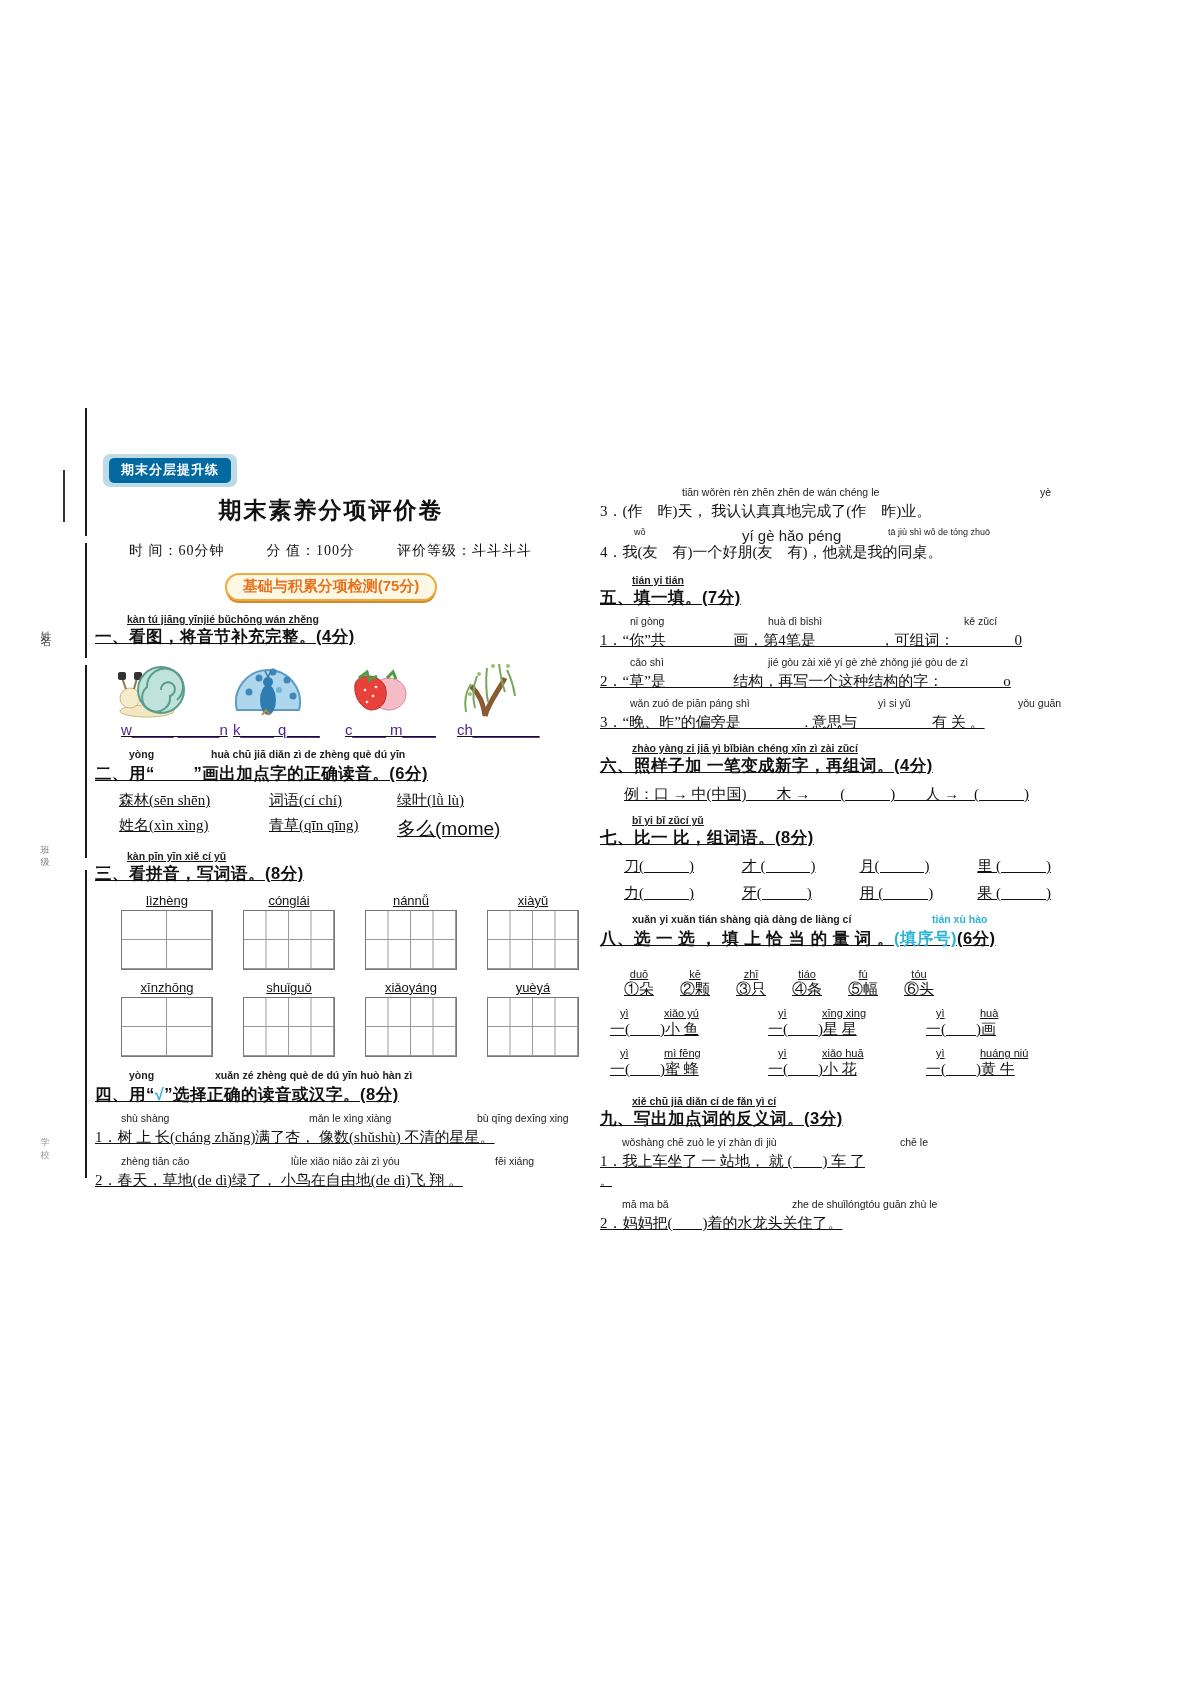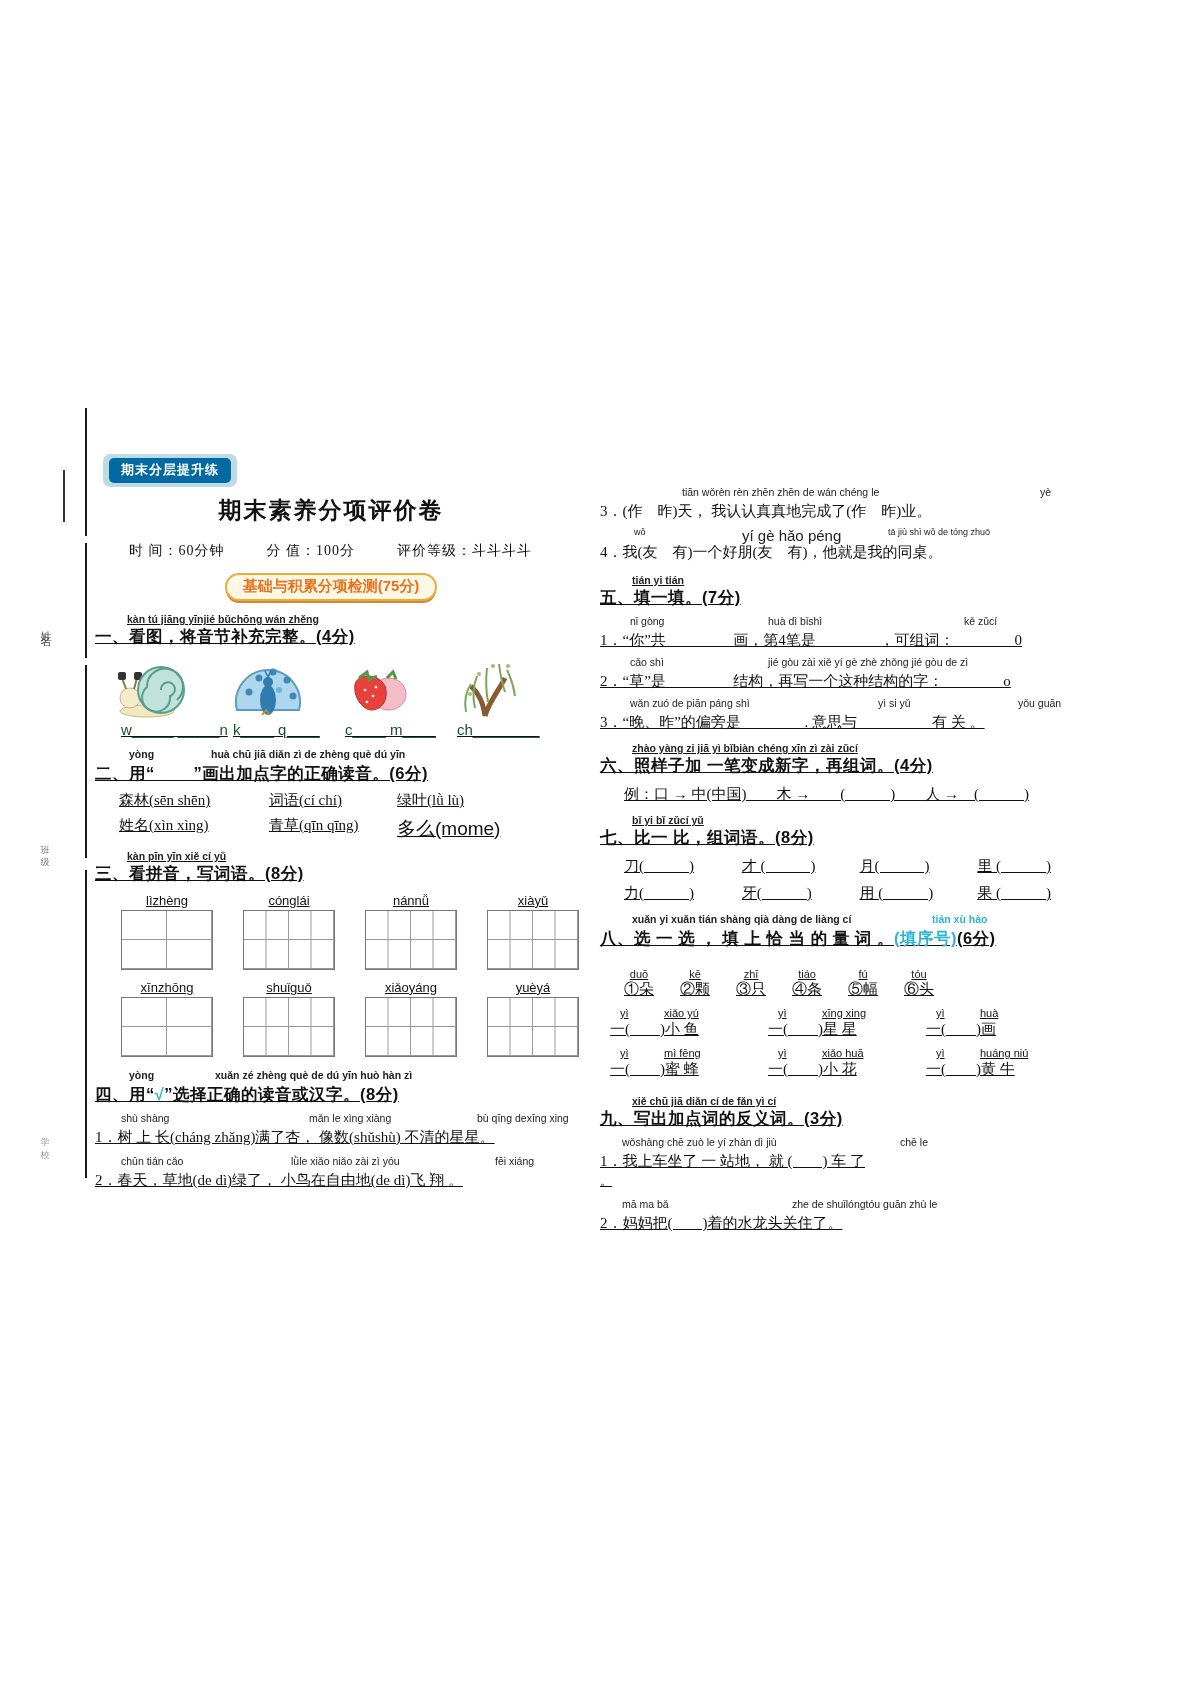--- a/index.html
+++ b/index.html
@@ -56,21 +56,21 @@
   .sec-title{
     font-family:"Liberation Sans",sans-serif;font-weight:bold;
     font-size:16.5px;letter-spacing:0.5px;margin-top:1px;white-space:nowrap;
   }
   .cyan{color:#2cb4d6;}
   .body-line{font-size:15px;margin-top:2px;white-space:nowrap;}
   
   .img-row{display:flex;padding-left:22px;gap:38px;margin-top:6px;align-items:flex-end;}
   .img-row svg{display:block;}
   .ans-row{display:flex;padding-left:26px;margin-top:3px;font-size:15px;
-    font-family:"Liberation Sans",sans-serif;color:#14532d;}
+    font-family:"Liberation Sans",sans-serif;color:#4c1d95;}
   .ans-row span{display:inline-block;}
   .ans-row span:nth-child(1){width:112px;}
   .ans-row span:nth-child(2){width:112px;}
   .ans-row span:nth-child(3){width:112px;}
   
   .s2-items{display:grid;grid-template-columns:150px 128px 1fr;
     padding-left:24px;row-gap:6px;margin-top:6px;font-size:15px;}
   .s2-items .big{font-size:19px;font-family:"Liberation Sans",sans-serif;}
   
   .wg-row{display:flex;padding-left:26px;gap:30px;margin-top:8px;}
@@ -289,21 +289,21 @@
     <div class="sec-title"><span>四、用“</span><span class="cyan">√</span><span>”选择正确的读音或汉字。(8分)</span></div>
 
     <div class="py-row mt6">
       <span class="py" style="left:26px;">shù shàng</span>
       <span class="py" style="left:214px;">mǎn le xìng xiàng</span>
       <span class="py" style="left:382px;">bù qīng dexīng xing</span>
     </div>
     <div class="body-line">1．树 上 长(cháng zhǎng)满了杏， 像数(shǔshù) 不清的星星。</div>
 
     <div class="py-row mt8">
-      <span class="py" style="left:26px;">chūn tián cǎo</span>
+      <span class="py" style="left:26px;">zhèng tiān cǎo</span>
       <span class="py" style="left:196px;">lǜle xiǎo niǎo zài zì yóu</span>
       <span class="py" style="left:400px;">fēi xiáng</span>
     </div>
     <div class="body-line">2．春天，草地(de  dì)绿了， 小鸟在自由地(de  dì)飞 翔 。</div>
   </div>
 
 </div>
 
 <div class="col-right">
 

